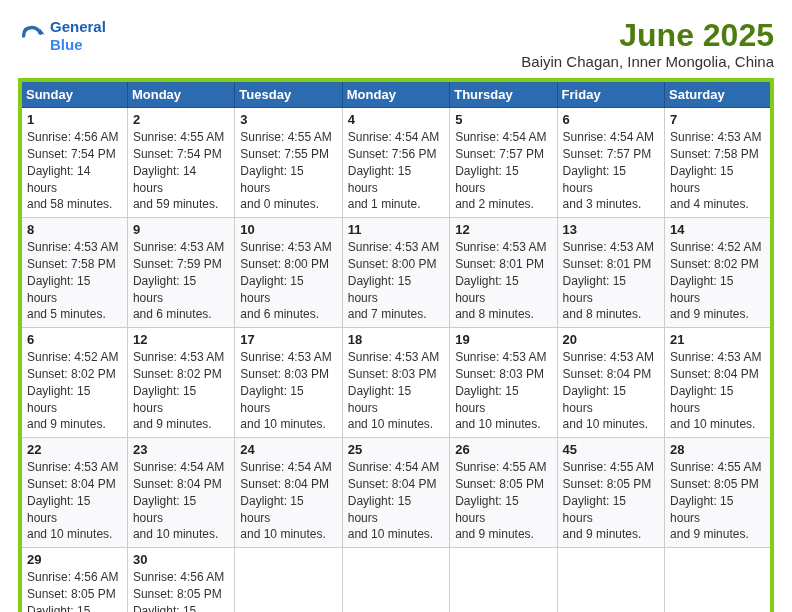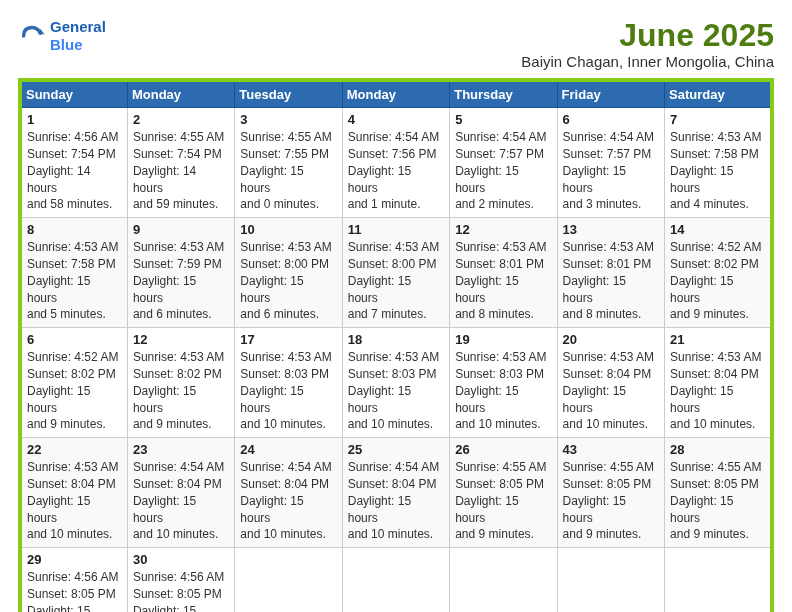--- a/index.html
+++ b/index.html
@@ -319,21 +319,21 @@
 and 10 minutes.</div>
           </td>
           <td>
             <span class="day-num">26</span>
             <div class="cell-text" style="white-space: pre-line;">Sunrise: 4:55 AM
 Sunset: 8:05 PM
 Daylight: 15 hours
 and 9 minutes.</div>
           </td>
           <td>
-            <span class="day-num">43</span>
+            <span class="day-num">45</span>
             <div class="cell-text" style="white-space: pre-line;">Sunrise: 4:55 AM
 Sunset: 8:05 PM
 Daylight: 15 hours
 and 9 minutes.</div>
           </td>
           <td>
             <span class="day-num">28</span>
             <div class="cell-text" style="white-space: pre-line;">Sunrise: 4:55 AM
 Sunset: 8:05 PM
 Daylight: 15 hours

